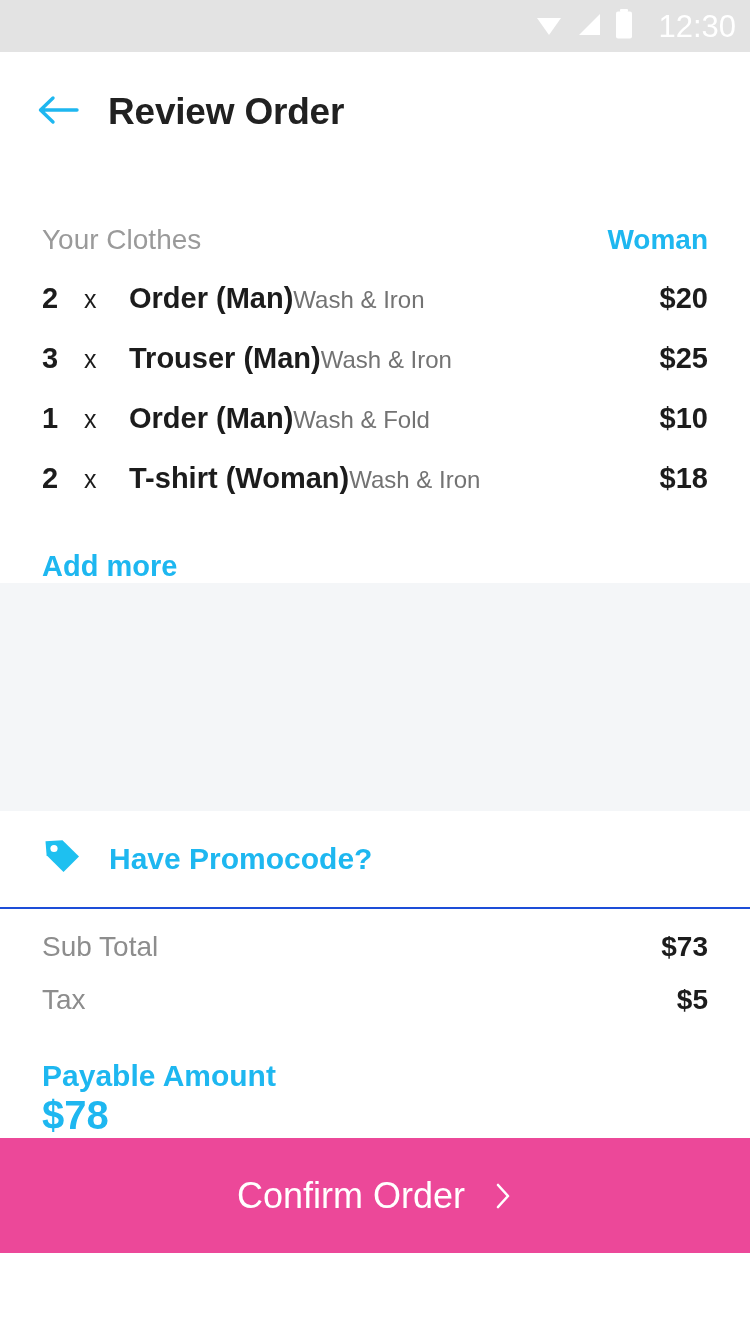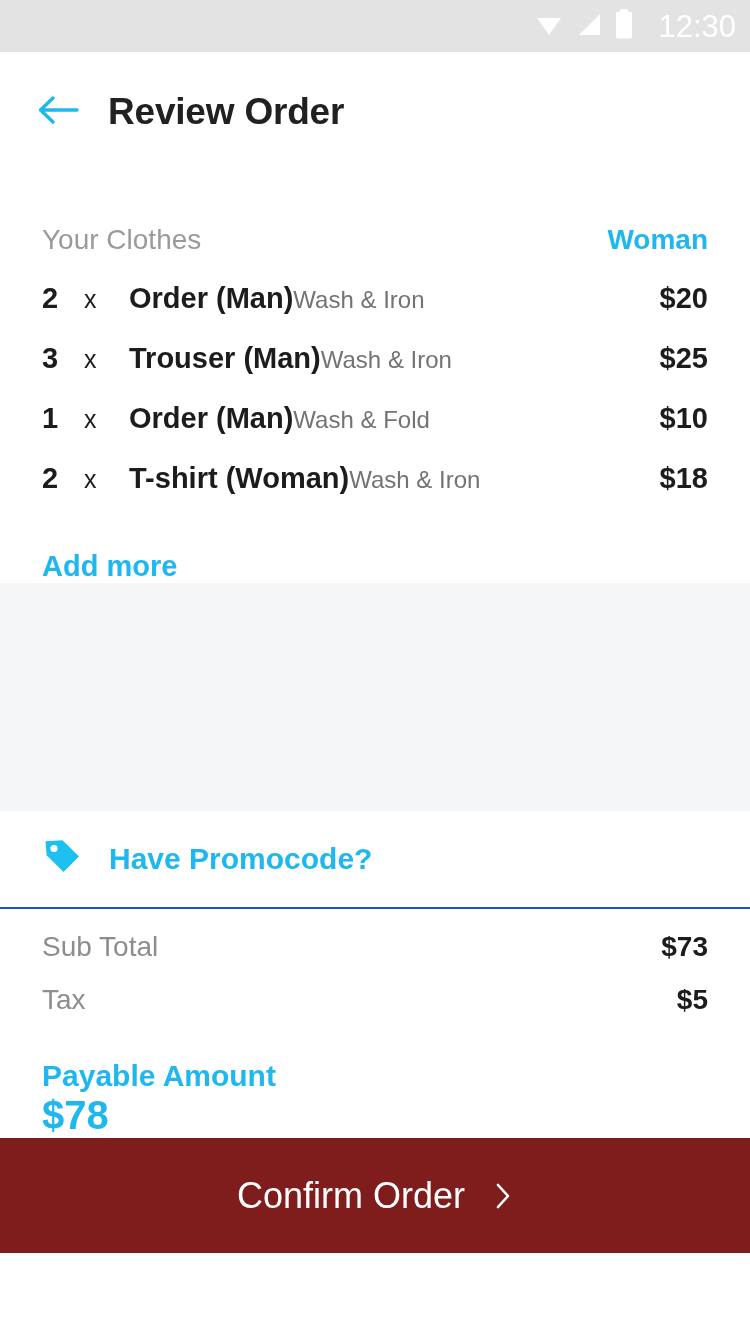--- a/index.html
+++ b/index.html
@@ -200,21 +200,21 @@
   .payable-value {
     font-size: 40px;
     font-weight: bold;
     color: #1eb7f0;
   }
 
   
   .confirm-btn {
     margin-top: auto;
     height: 115px;
-    background: #7f1d1d;
+    background: #ec4899;
     display: flex;
     align-items: center;
     justify-content: center;
     cursor: pointer;
     flex: none;
   }
   .confirm-label {
     font-size: 36px;
     color: #ffffff;
     letter-spacing: 0px;

